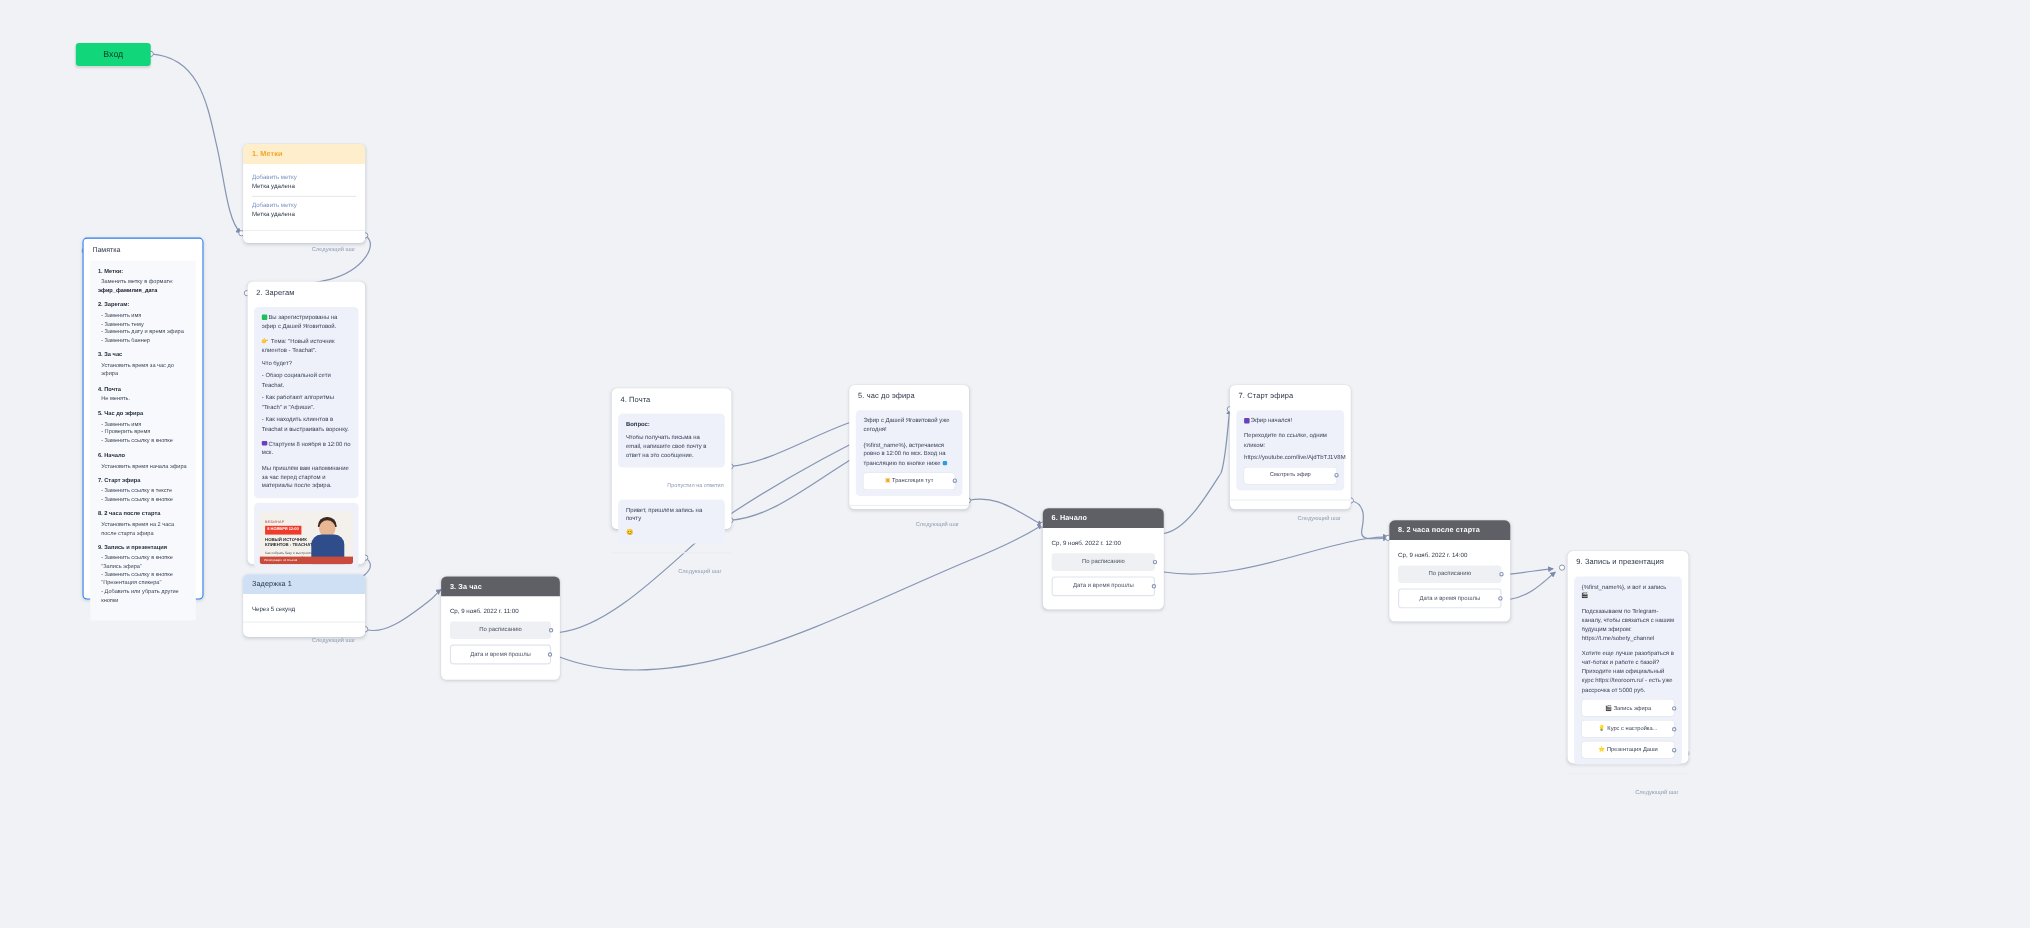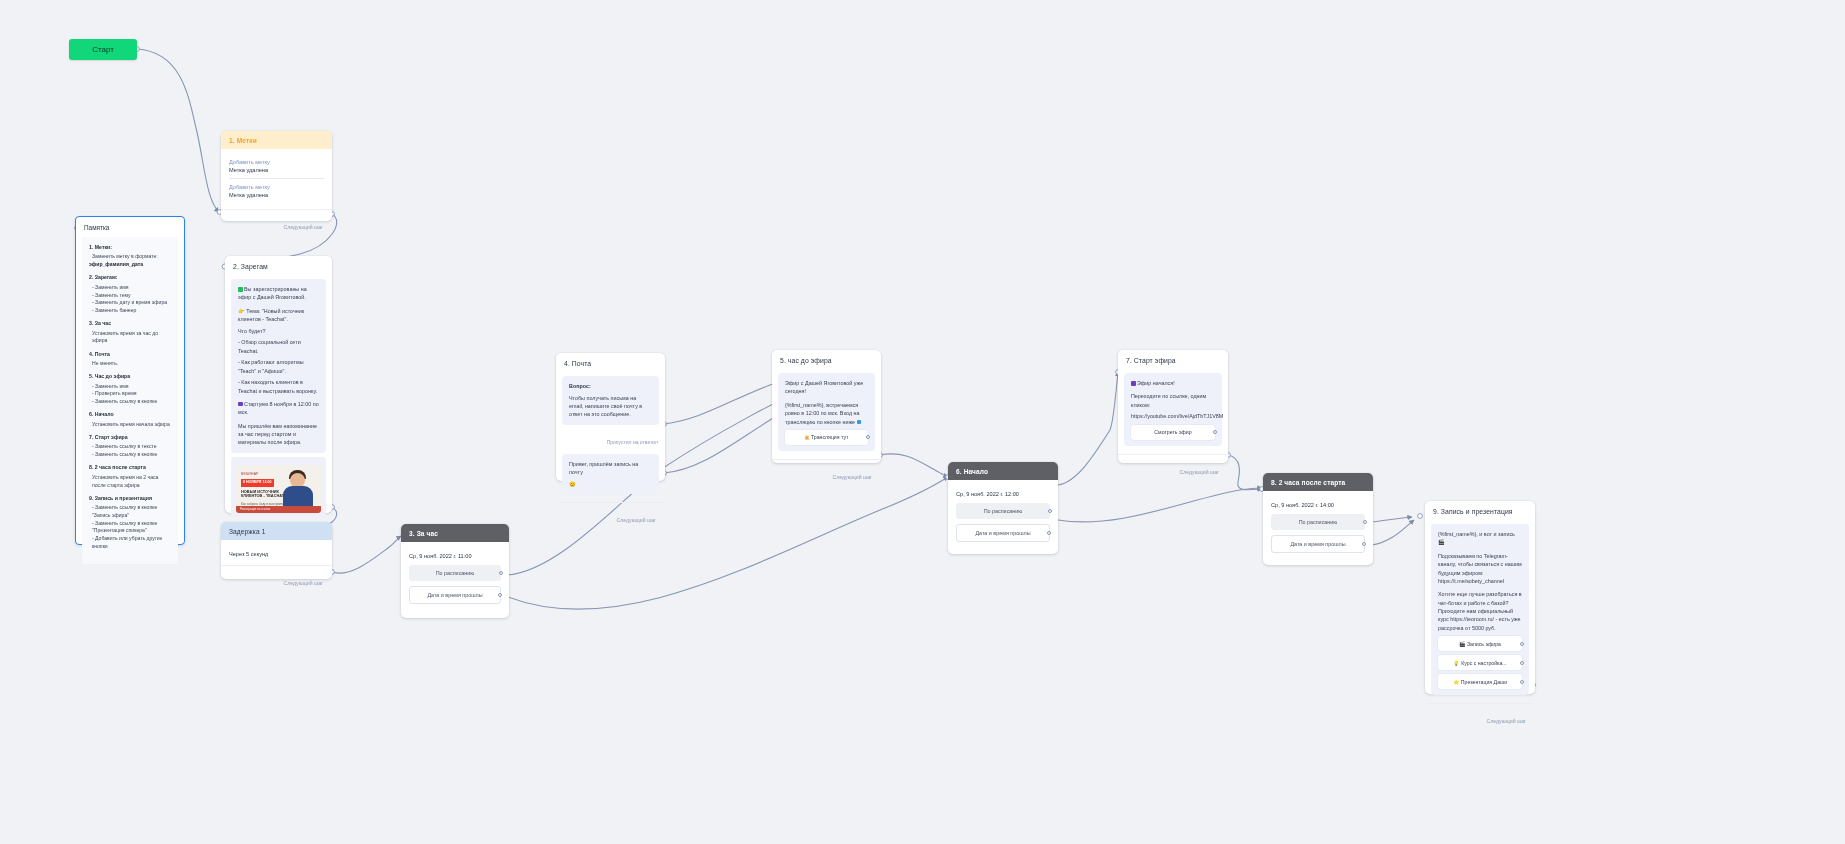--- a/index.html
+++ b/index.html
@@ -149,21 +149,21 @@
       <circle cx="1262" cy="489" r="2.4"></circle>
       <circle cx="1364" cy="522" r="2.4"></circle>
       <circle cx="1364" cy="545" r="2.4"></circle>
       <circle cx="1420" cy="516" r="2.4"></circle>
       <circle cx="1533" cy="685" r="2.4"></circle>
       <circle cx="77" cy="228" r="2.4"></circle>
     </g>
   </svg>
 
   <div class="start-node" style="left:69px; top:39px; width:68px; height:21px;">
-    <span>Старт</span>
+    <span>Вход</span>
   </div>
 
   <div class="memo" style="left:75px; top:216px; width:110px; height:329px;">
     <div class="memo-title">Памятка</div>
     <div class="memo-body" id="memo-groups">
         <div class="grp">
           <h4>1. Метки:</h4>
           <div class="li">Заменить метку в формате:</div>
           <div class="mono">эфир_фамилия_дата</div>
         </div>

